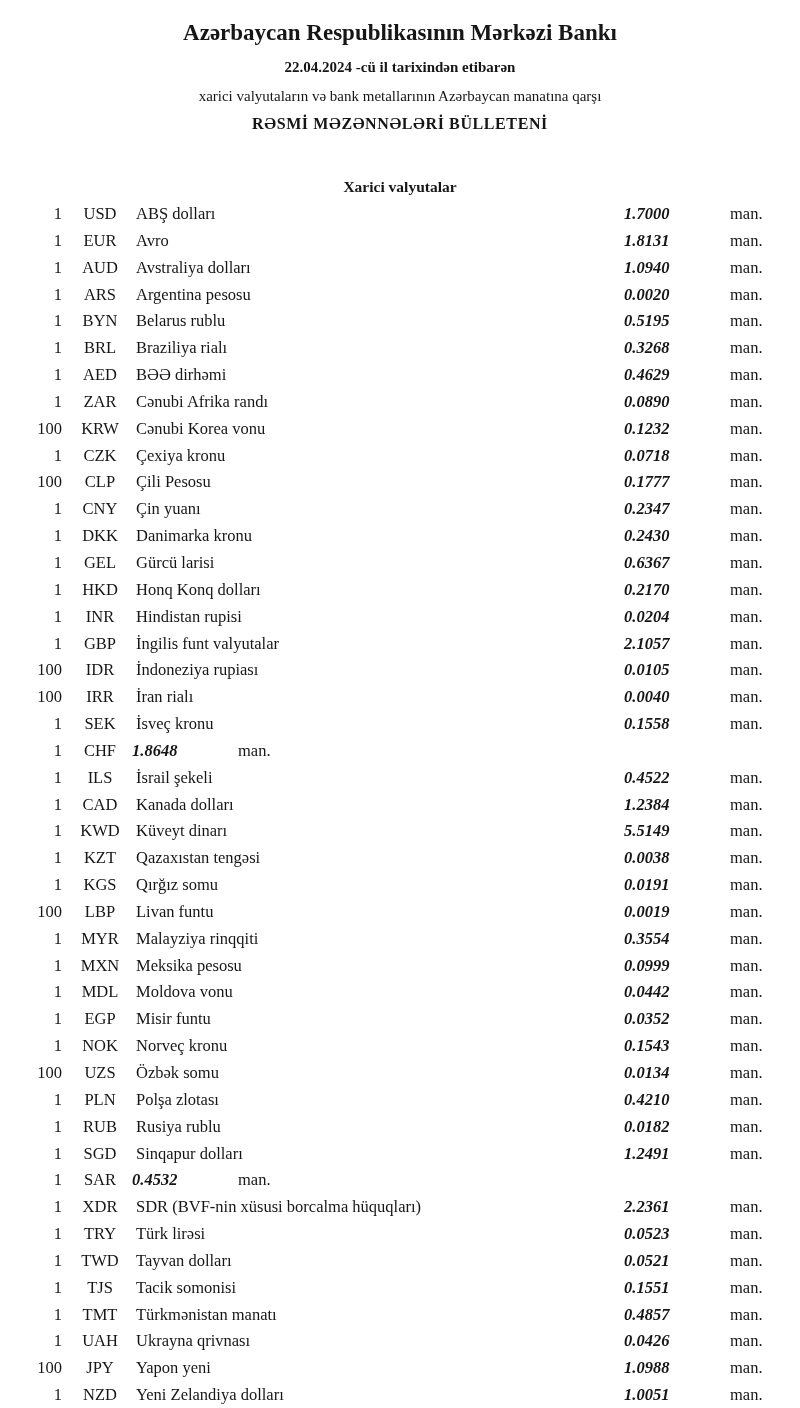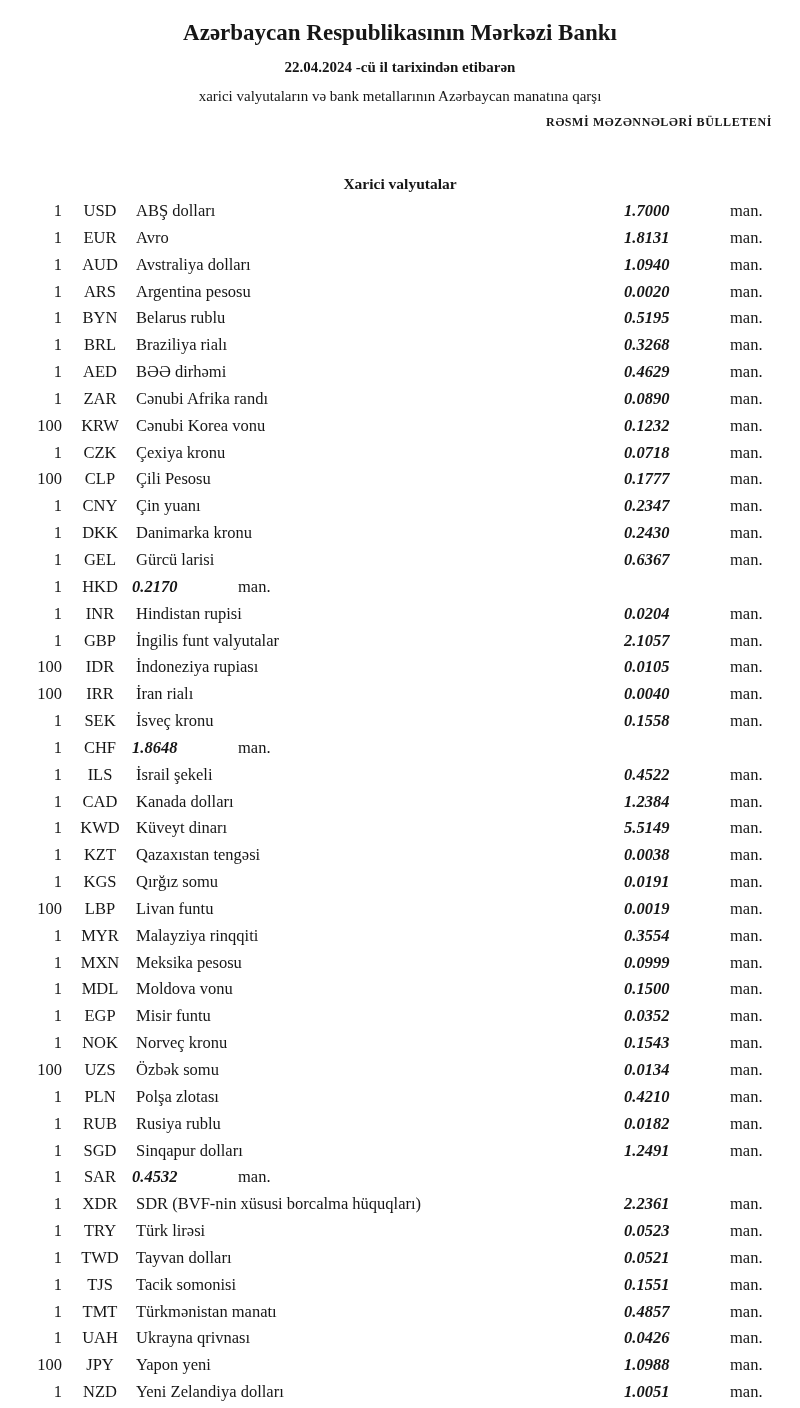--- a/index.html
+++ b/index.html
@@ -30,23 +30,23 @@
     font-size: 15px;
     margin-top: 13px;
   }
   .line-sub {
     text-align: center;
     font-weight: normal;
     font-size: 15px;
     margin-top: 12px;
   }
   .line-bulletin {
-    text-align: right;
+    text-align: center;
     font-weight: bold;
-    font-size: 12px;
+    font-size: 16px;
     letter-spacing: 0.6px;
     margin-top: 10px;
   }
   .section-title {
     text-align: center;
     font-weight: bold;
     font-size: 15.5px;
     margin-top: 45px;
     margin-bottom: 5px;
   }
@@ -196,20 +196,21 @@
       <div class="row">
         <span class="qty">1</span>
         <span class="code">GEL</span>
         <span class="name">Gürcü larisi</span>
         <span class="rate">0.6367</span>
         <span class="unit">man.</span>
       </div>
       <div class="row">
         <span class="qty">1</span>
         <span class="code">HKD</span>
+        <span class="name">Honq Konq dolları</span>
         <span class="rate">0.2170</span>
         <span class="unit">man.</span>
       </div>
       <div class="row">
         <span class="qty">1</span>
         <span class="code">INR</span>
         <span class="name">Hindistan rupisi</span>
         <span class="rate">0.0204</span>
         <span class="unit">man.</span>
       </div>
@@ -300,21 +301,21 @@
         <span class="qty">1</span>
         <span class="code">MXN</span>
         <span class="name">Meksika pesosu</span>
         <span class="rate">0.0999</span>
         <span class="unit">man.</span>
       </div>
       <div class="row">
         <span class="qty">1</span>
         <span class="code">MDL</span>
         <span class="name">Moldova vonu</span>
-        <span class="rate">0.1500</span>
+        <span class="rate">0.0442</span>
         <span class="unit">man.</span>
       </div>
       <div class="row">
         <span class="qty">1</span>
         <span class="code">EGP</span>
         <span class="name">Misir funtu</span>
         <span class="rate">0.0352</span>
         <span class="unit">man.</span>
       </div>
       <div class="row">

